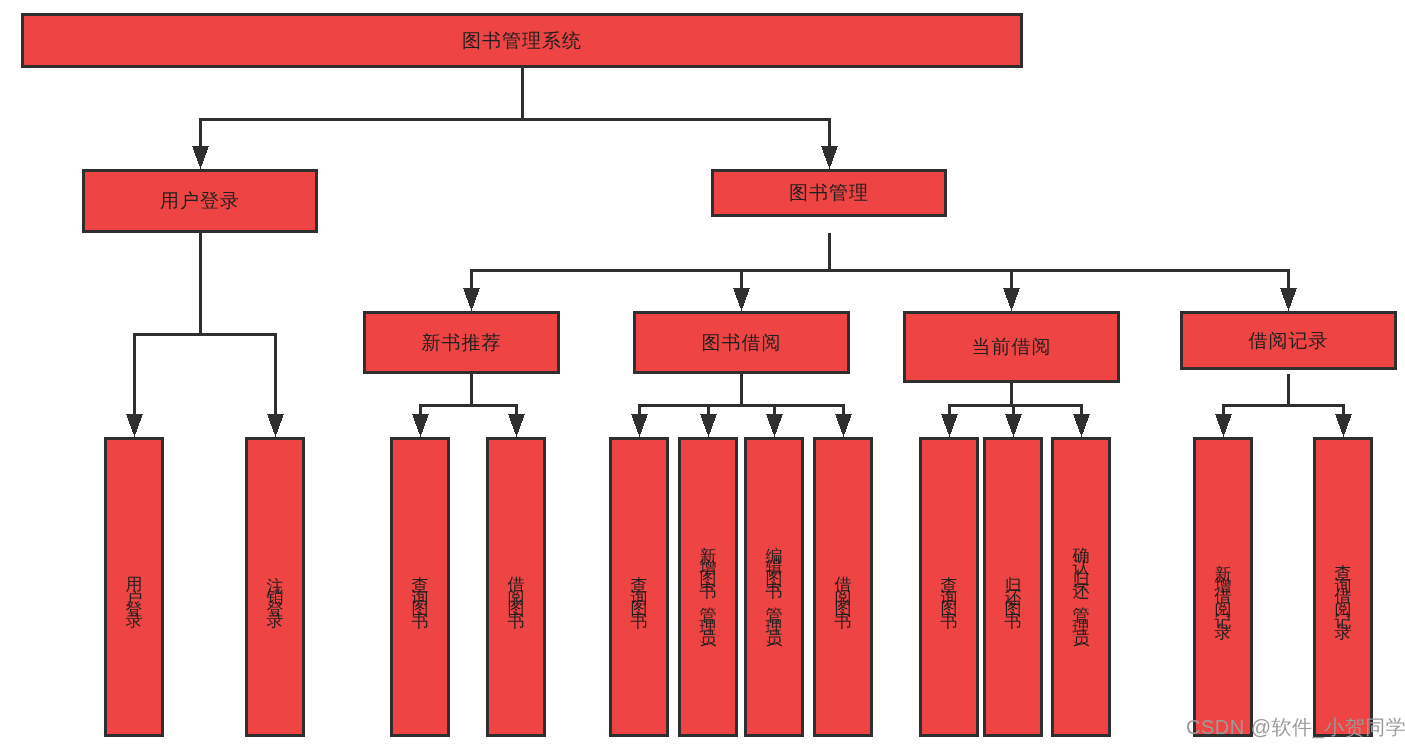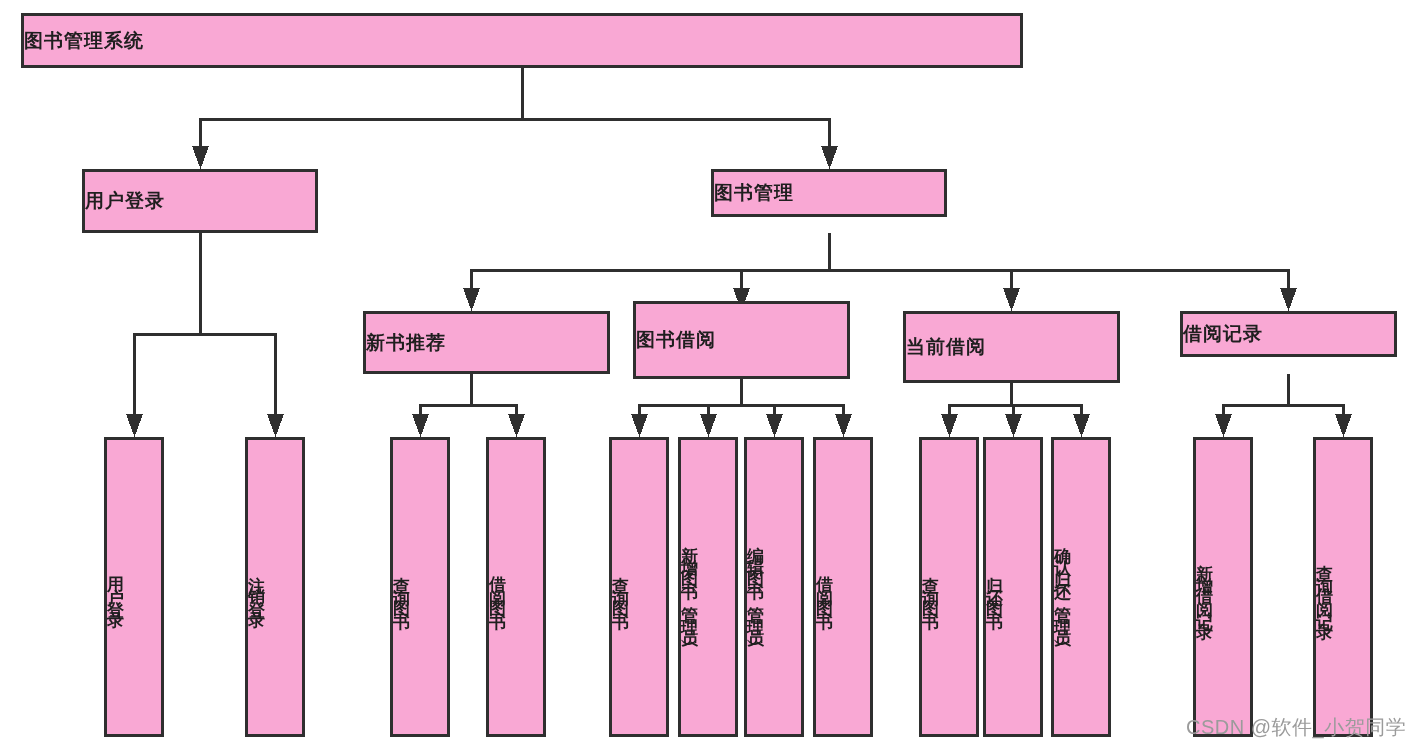--- a/index.html
+++ b/index.html
@@ -9,22 +9,22 @@
     background:#ffffff;
     font-family:"Liberation Sans","DejaVu Sans",sans-serif;
     color:#1f1f1f;
     overflow:hidden;
   }
   .wires{position:absolute;left:0;top:0;width:1405px;height:747px;}
   .box{
     position:absolute;
     box-sizing:border-box;
     border:3px solid #2f2f2f;
-    background:#f9a8d4;
-    display:flex;align-items:center;justify-content:flex-start;font-weight:bold;
+    background:#ef4444;
+    display:flex;align-items:center;justify-content:center;
   }
   .hlabel{font-size:19px;letter-spacing:1px;white-space:nowrap;}
   .leaf{width:60px;height:300px;top:437px;}
   .vtext{
     writing-mode:vertical-rl;
     text-orientation:mixed;
     font-size:17px;
     line-height:1;
     letter-spacing:12px;
     white-space:nowrap;
@@ -112,30 +112,30 @@
     <span class="hlabel">图书管理系统</span>
   </div>
 
   <div class="box" style="left:82px;top:169px;width:236px;height:64px;">
     <span class="hlabel">用户登录</span>
   </div>
   <div class="box" style="left:711px;top:169px;width:236px;height:48px;">
     <span class="hlabel">图书管理</span>
   </div>
 
-  <div class="box" style="left:363px;top:311px;width:247px;height:63px;">
+  <div class="box" style="left:363px;top:311px;width:197px;height:63px;">
     <span class="hlabel">新书推荐</span>
   </div>
-  <div class="box" style="left:633px;top:301px;width:217px;height:78px;">
+  <div class="box" style="left:633px;top:311px;width:217px;height:63px;">
     <span class="hlabel">图书借阅</span>
   </div>
   <div class="box" style="left:903px;top:311px;width:217px;height:72px;">
     <span class="hlabel">当前借阅</span>
   </div>
-  <div class="box" style="left:1180px;top:311px;width:217px;height:46px;">
+  <div class="box" style="left:1180px;top:311px;width:217px;height:59px;">
     <span class="hlabel">借阅记录</span>
   </div>
 
   <div class="box leaf" style="left:104px;">
     <span class="vtext">用户登录</span>
   </div>
   <div class="box leaf" style="left:245px;">
     <span class="vtext">注销登录</span>
   </div>
 

